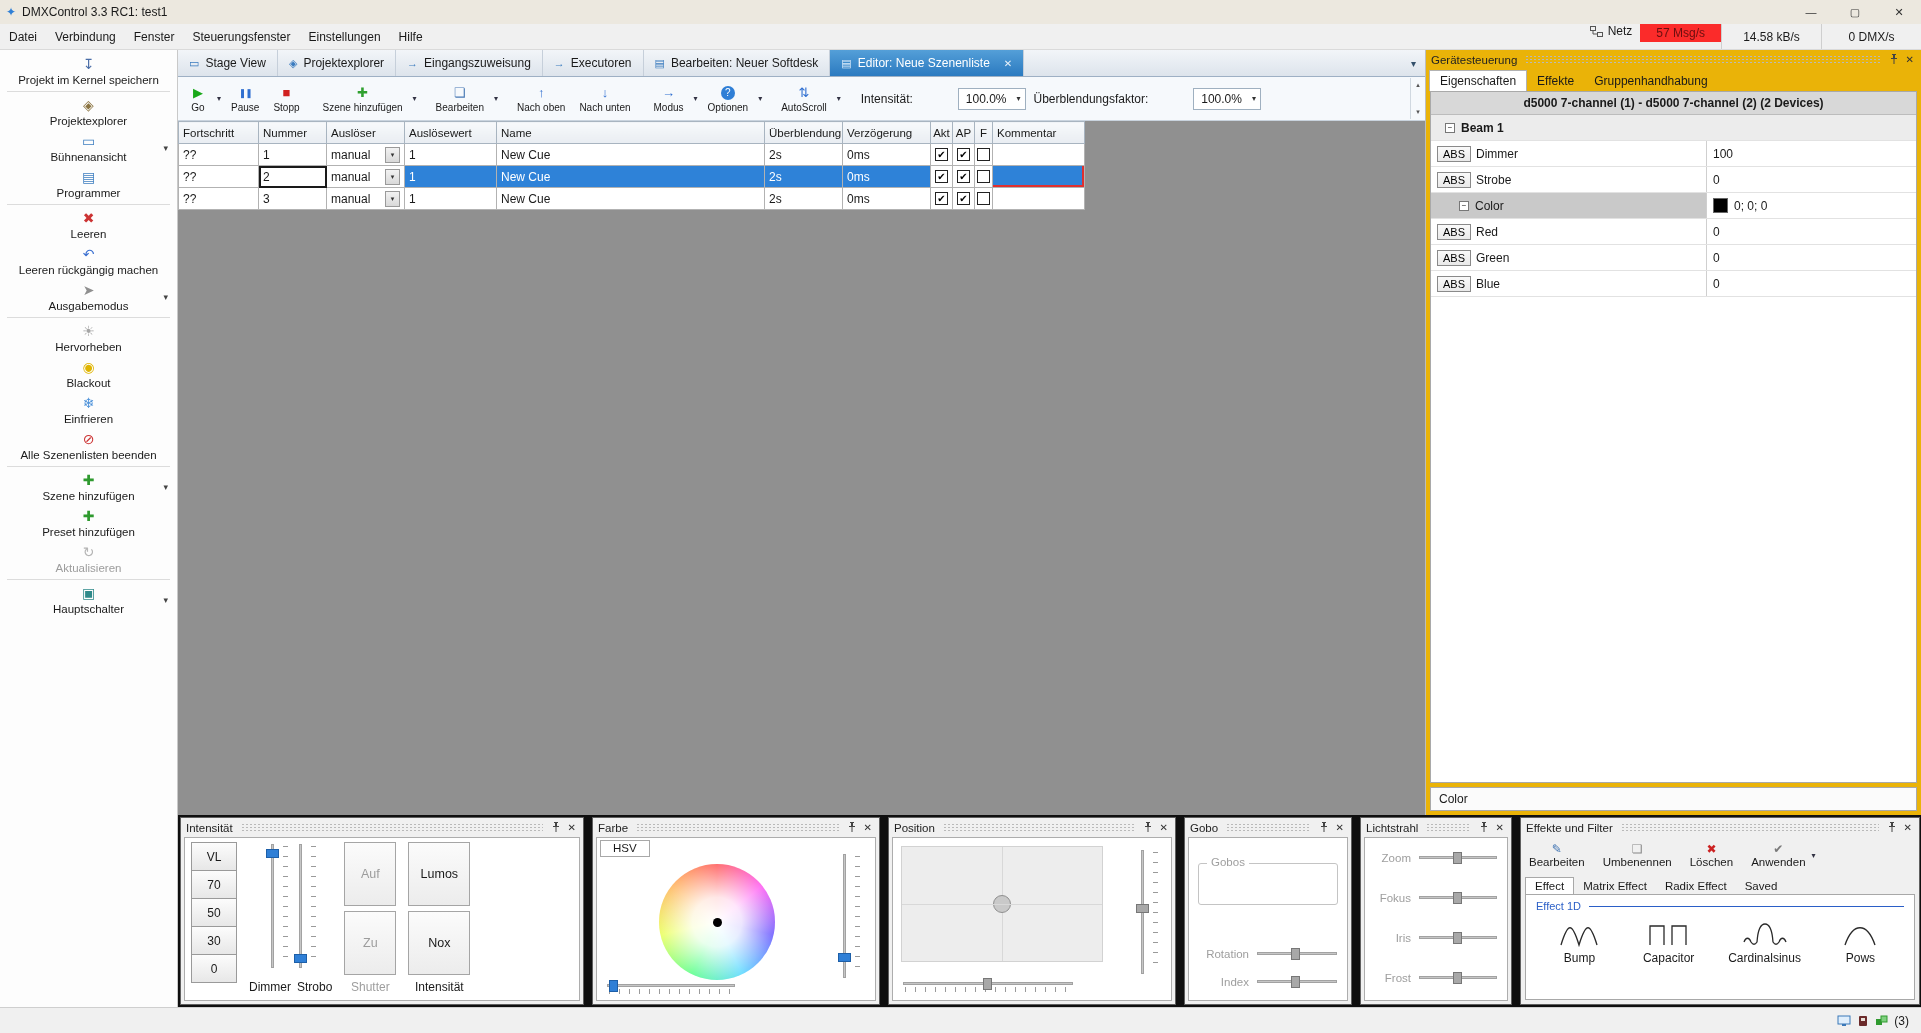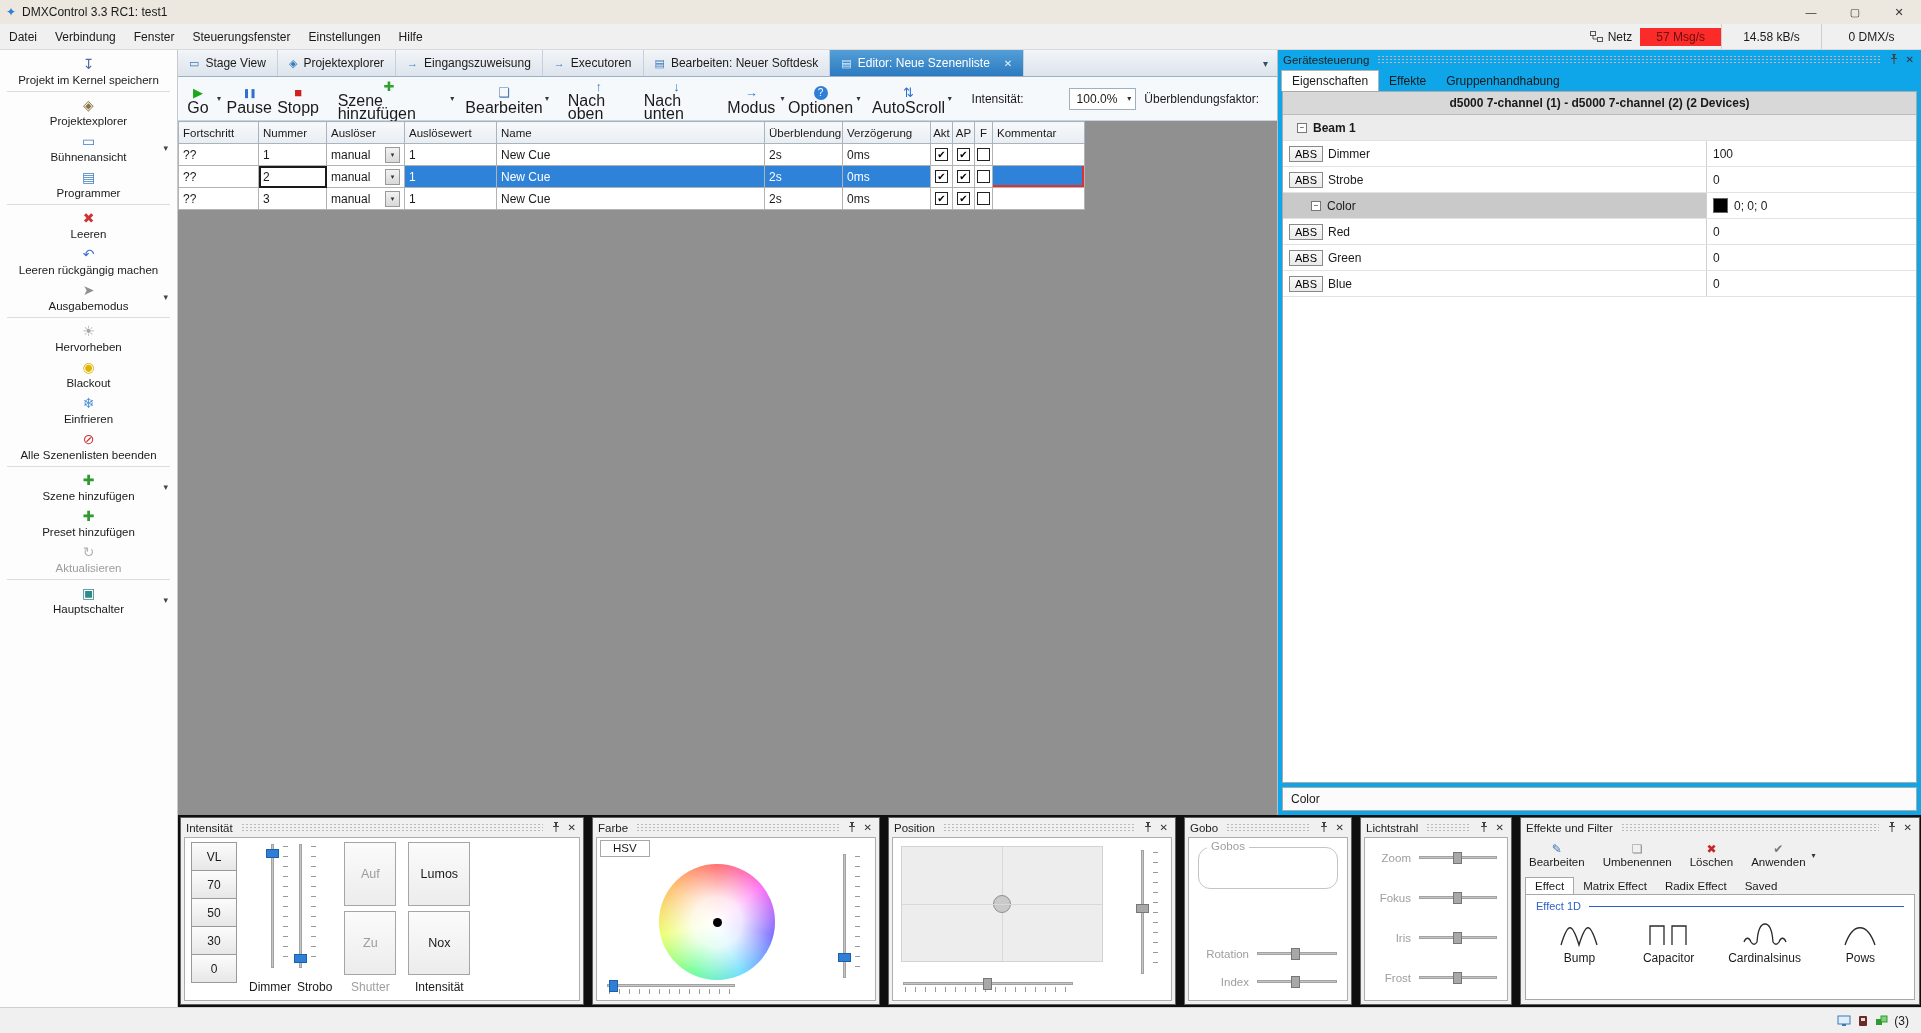--- a/index.html
+++ b/index.html
@@ -14,21 +14,21 @@
   
   .titlebar { height:24px; background:#ece8df; display:flex; align-items:center; padding:0 0 0 6px; gap:6px; flex:0 0 auto; }
   .app-icon { color:#2f7fd6; font-size:12px; }
   .title-text { font-size:12px; }
   .win-controls { margin-left:auto; display:flex; height:100%; }
   .winbtn { width:44px; display:flex; align-items:center; justify-content:center; font-size:11px; color:#333; }
 
   
   .menubar { height:26px; background:#f0f0f0; border-bottom:1px solid #dadada; display:flex; align-items:center; flex:0 0 auto; }
   .menu-item { padding:0 9px; }
-  .menu-right { margin-left:auto; display:flex; align-items:center; height:100%; }
+  .menu-right { margin-left:auto; display:flex; align-items:flex-start; height:100%; }
   .net-cluster { display:flex; align-items:center; gap:5px; padding:0 8px; }
   .rate-alert { background:#fb2b2a; color:#6b0f0f; padding:2px 16px; font-size:12px; }
   .rate { border-left:1px solid #cfcfcf; padding:0 12px; height:100%; display:flex; align-items:center; min-width:100px; justify-content:center; }
 
   
   .middle { flex:1; display:flex; min-height:0; }
 
   
   .sidebar { width:178px; background:#fdfdfd; border-right:1px solid #c9c9c9; display:flex; flex-direction:column; padding-top:3px; flex:0 0 auto; }
   .side-item { position:relative; display:flex; flex-direction:column; align-items:center; padding:4px 0 3px; gap:1px; cursor:default; }
@@ -53,21 +53,21 @@
   .tab.active { background:linear-gradient(#549fd8,#2b7ac0); color:#fff; }
   .tab.active .ticon { color:#dfeefc; }
   .tab-close { margin-left:8px; font-size:10px; color:#eaf3fb; }
   .strip-caret { margin-left:auto; display:flex; align-items:center; padding:0 9px; color:#33506b; font-size:10px; }
 
   
   .toolbar { height:44px; background:#f6f9fc; border-bottom:1px solid #c9d3de; display:flex; align-items:stretch; padding:1px 0 1px 4px; flex:0 0 auto; }
   .tgroup { display:flex; align-items:center; }
   .tbtn { display:flex; flex-direction:column; align-items:center; justify-content:center; padding:1px 7px 0; min-width:32px; }
   .ticn { height:16px; display:flex; align-items:center; justify-content:center; font-size:13px; }
-  .tlbl { font-size:16px; line-height:13px; }
+  .tlbl { font-size:10px; line-height:13px; }
   .tbtn-caret { font-size:8px; color:#334; padding:0 3px; align-self:center; }
   .tsep { width:1px; background:#d4dbe4; margin:4px 4px; }
   .icn-play{color:#18a818;} .icn-pause{color:#2f6fd0; font-size:9px; letter-spacing:-1px;}
   .icn-stop{color:#d02020;} .icn-plus{color:#2fa02f;} .icn-doc{color:#4a7ab5;}
   .icn-arrow{color:#2f6fd0; font-weight:bold;} .icn-auto{color:#2f6fd0;}
   .qcircle { width:14px; height:14px; border-radius:50%; background:#2f7fd6; color:#fff; font-size:10px; display:flex; align-items:center; justify-content:center; }
   .tcombo-label { align-self:center; padding:0 5px 0 8px; }
   .combo { align-self:center; display:flex; align-items:center; gap:10px; background:#fff; border:1px solid #9fb0c0; height:22px; padding:0 4px 0 7px;margin-left:40px; }
   .combo .ccaret { font-size:8px; color:#333; }
   .toolbar-scroll { margin-left:auto; width:15px; border-left:1px solid #d0d8e0; display:flex; flex-direction:column; align-items:center; justify-content:space-between; padding:3px 0; font-size:7px; color:#555; }
@@ -83,21 +83,21 @@
   .dd-btn { width:15px; height:16px; flex:0 0 auto; background:linear-gradient(#f2f2f2,#d9d9d9); border:1px solid #9a9a9a; font-size:7px; display:flex; align-items:center; justify-content:center; color:#333; }
   .chk-cell { padding:1px 2px !important; }
   .chk { width:13px; height:13px; border:1px solid #222; margin:0 auto; background:#fff; font-size:10px; line-height:12px; text-align:center; color:#000; }
   .focus-cell { outline:2px solid #1a1a1a; outline-offset:-2px; }
   .red-under { box-shadow: inset 0 -2px 0 #e03030, inset -2px 0 0 #e03030; }
 
   
   .scene-status { height:24px; background:#f1f1f1; border-top:1px solid #9a9a9a; display:flex; align-items:center; justify-content:space-between; padding:0 48px 0 8px; flex:0 0 auto; font-size:12px; }
 
   
-  .device-panel { width:644px; flex:0 0 auto; background:#0ea5e9; border-left:1px solid #bdbdbd; display:flex; flex-direction:column; min-height:0; }
+  .device-panel { width:496px; flex:0 0 auto; background:#eab308; border-left:1px solid #bdbdbd; display:flex; flex-direction:column; min-height:0; }
   .dock-title { height:19px; display:flex; align-items:center; gap:5px; padding:0 5px; font-size:11.5px; color:#222; flex:0 0 auto; }
   .dots { flex:1; height:9px; background-image:radial-gradient(#b9b9b9 0.8px, transparent 1px); background-size:4px 3px; margin:0 3px; }
   .pin { display:flex; align-items:center; }
   .xbtn { font-size:10px; color:#333; padding:0 2px; }
   .dp-tabs { display:flex; height:22px; padding:0 3px; flex:0 0 auto; align-items:flex-end; }
   .dp-tab { padding:3px 10px; font-size:12px; }
   .dp-tab.active { background:#fff; border:1px solid #b2b2b2; border-bottom:none; }
   .dp-content { flex:1; margin:0 4px; background:#fff; border:1px solid #a9a9a9; display:flex; flex-direction:column; min-height:0; overflow:hidden; }
   .dev-header { background:#d8d8d8; border-bottom:1px solid #bcbcbc; text-align:center; font-weight:bold; padding:4px 2px; font-size:12px; }
   .prow { display:flex; align-items:center; height:26px; border-bottom:1px solid #e2e2e2; flex:0 0 auto; }
@@ -155,21 +155,21 @@
 
   
   .xy-pad { position:absolute; left:8px; top:8px; width:202px; height:116px; background:#ededed; border:1px solid #d2d2d2; }
   .xy-pad::before { content:""; position:absolute; left:50%; top:0; bottom:0; width:1px; background:#d8d8d8; }
   .xy-pad::after { content:""; position:absolute; top:50%; left:0; right:0; height:1px; background:#d8d8d8; }
   .xy-knob { position:absolute; left:50%; top:50%; width:18px; height:18px; margin:-9px 0 0 -9px; border-radius:50%; background:#c9c9c9; border:1px solid #8f8f8f; }
   .pos-vslider { position:absolute; right:12px; top:10px; }
   .pos-hslider { position:absolute; left:10px; bottom:8px; width:170px; }
 
   
-  .groupbox { position:absolute; top:9px; left:9px; right:9px; height:42px; border:1px solid #c4c4c4; border-radius:12px; }
+  .groupbox { position:absolute; top:25px; left:9px; right:9px; height:42px; border:1px solid #c4c4c4; border-radius:3px; }
   .groupbox-label { position:absolute; top:-8px; left:8px; background:#fff; padding:0 4px; color:#9e9e9e; font-size:11.5px; }
   .gs-row { position:absolute; left:8px; right:10px; display:flex; align-items:center; gap:8px; }
   .gs-label { width:52px; text-align:right; color:#9e9e9e; font-size:11.5px; flex:0 0 auto; }
   .gs-slider { flex:1; }
 
   
   .fx-toolbar { height:36px; display:flex; align-items:center; padding:2px 8px; gap:18px; flex:0 0 auto; }
   .fx-btn { display:flex; flex-direction:column; align-items:center; gap:0; font-size:11.5px; }
   .fx-btn .ficn { font-size:12px; height:14px; }
   .fx-apply-wrap { display:flex; align-items:center; gap:3px; }

